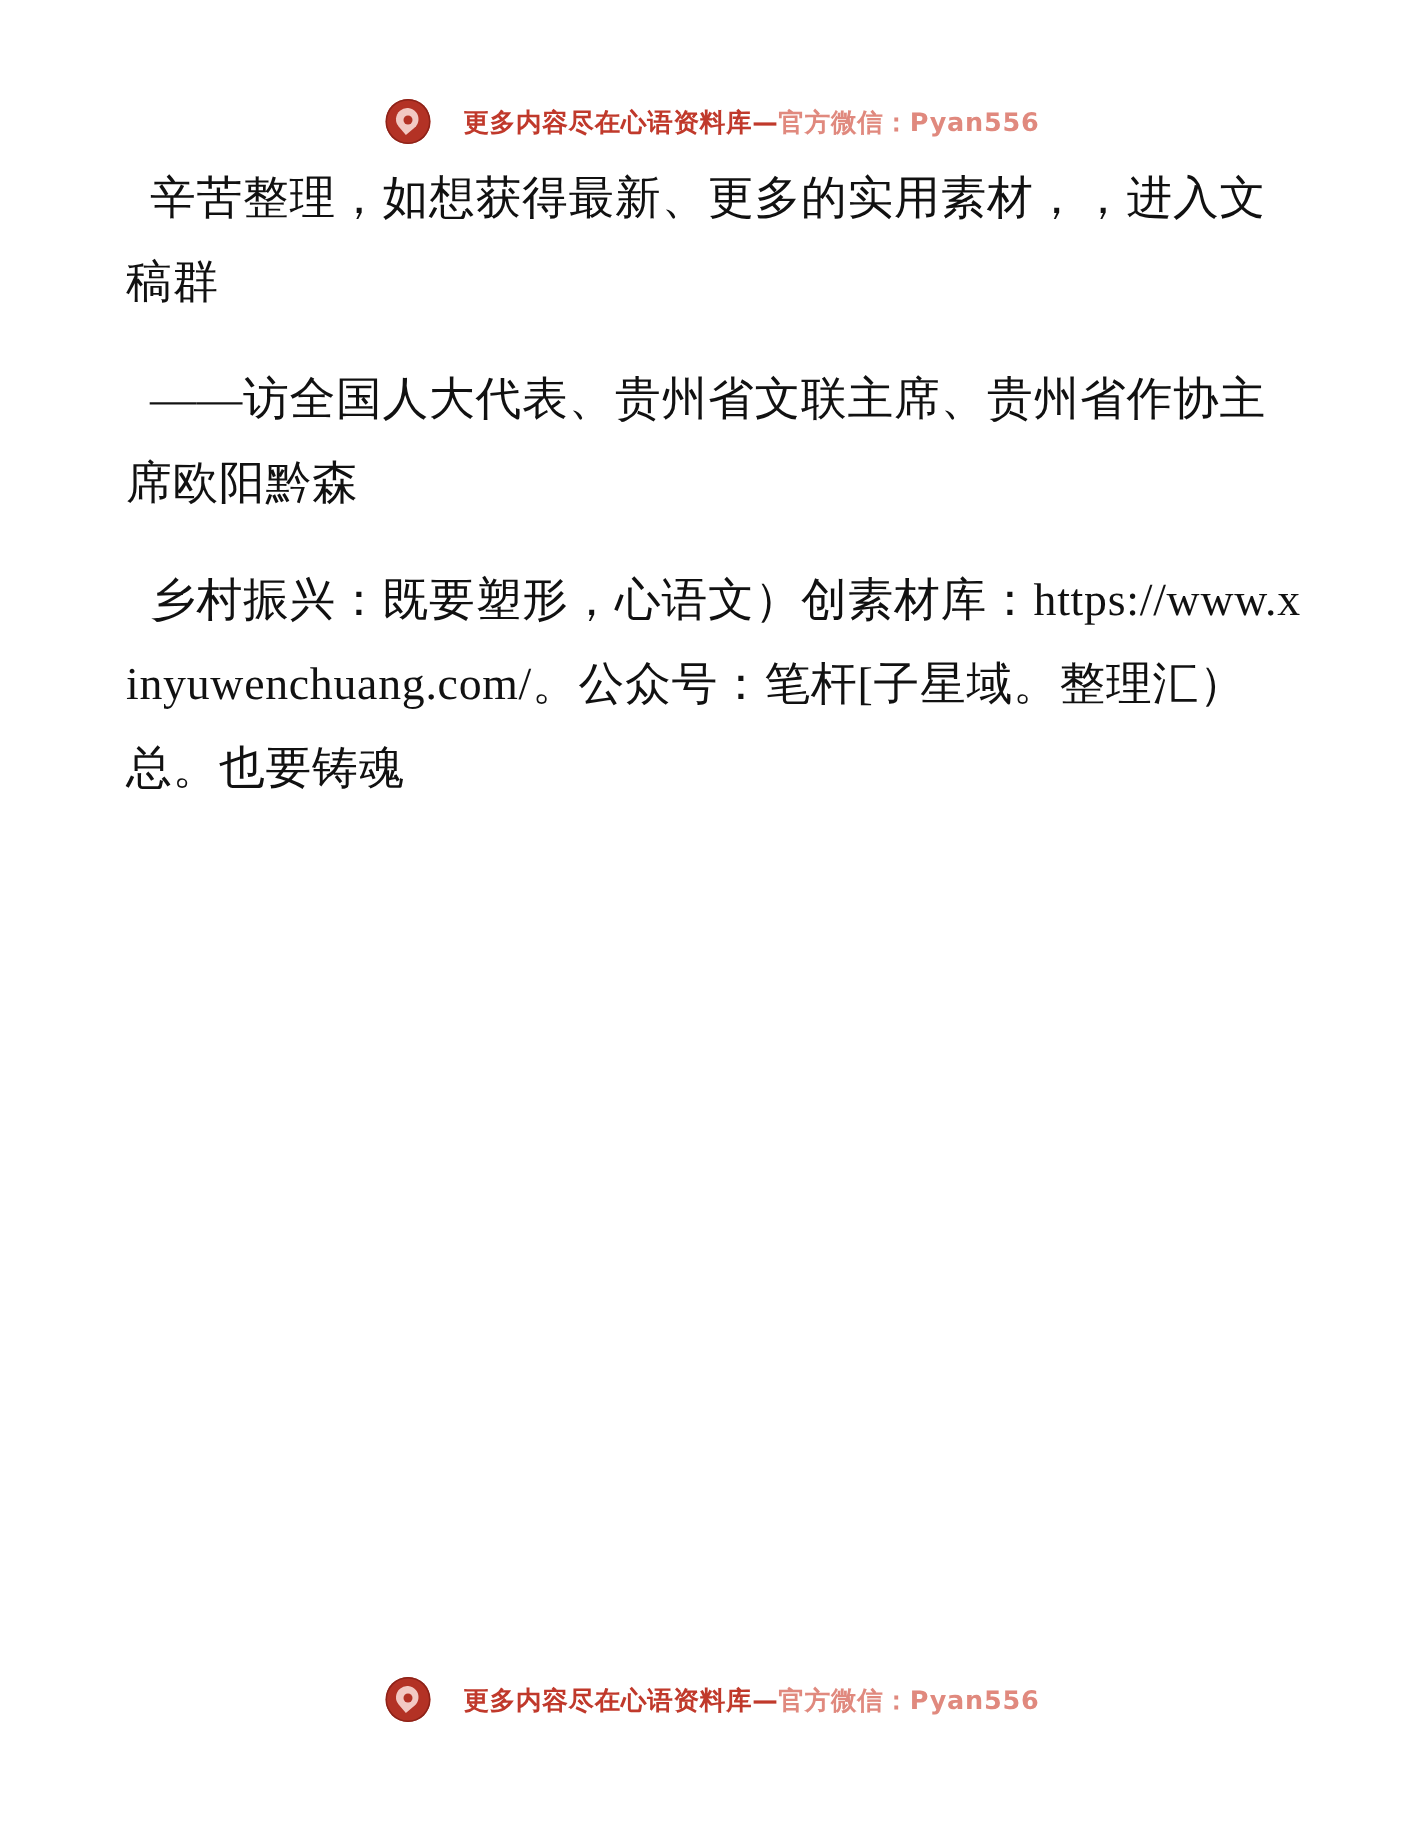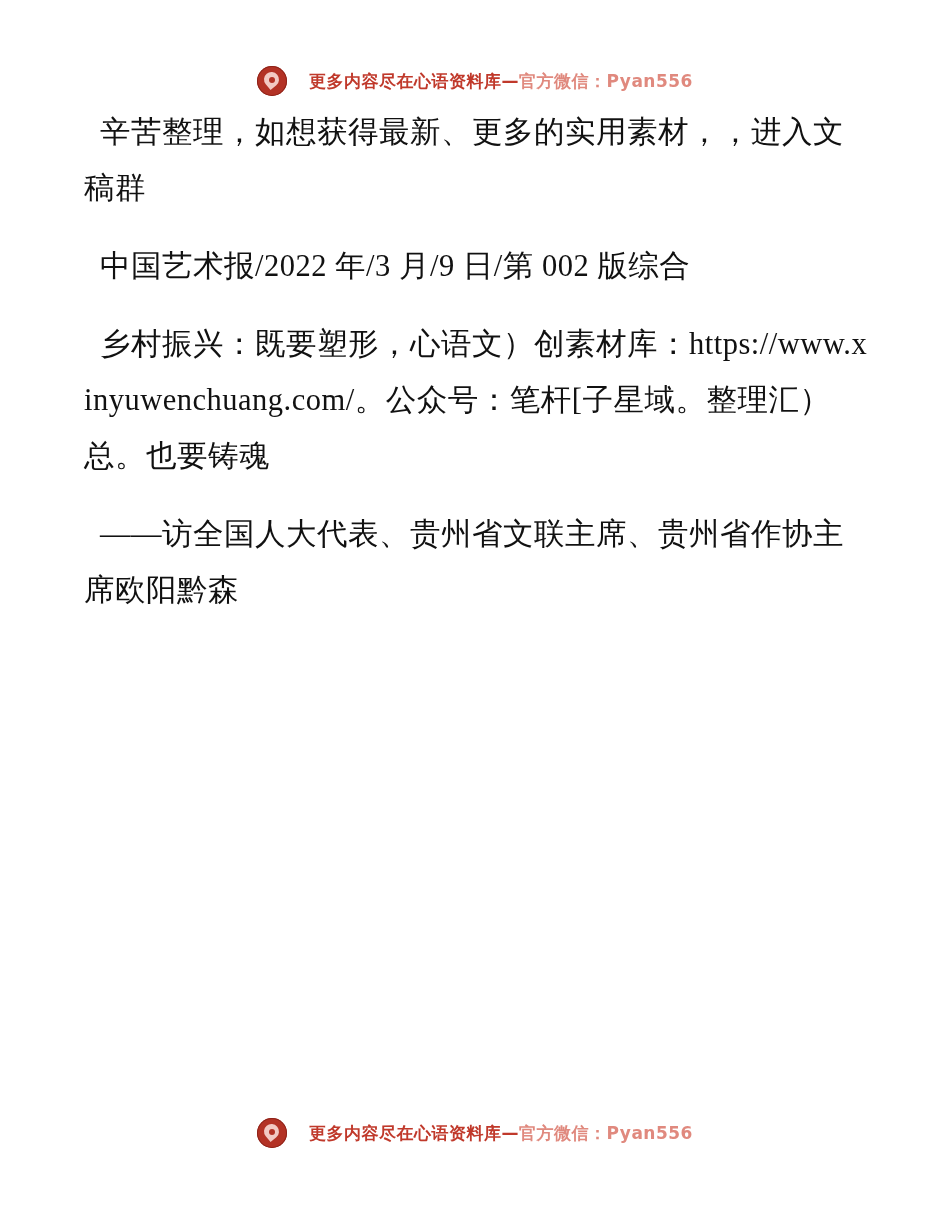--- a/index.html
+++ b/index.html
@@ -105,25 +105,24 @@
     <div class="wm-logo"></div>
     <div class="wm-text">
       <span class="wm-red">更多内容尽在心语资料库—</span><span class="wm-pink">官方微信：Pyan556</span>
     </div>
   </div>
 
   <div class="content">
 
     <p class="para indent">辛苦整理，如想获得最新、更多的实用素材，，进入文稿群</p>
 
-    <p class="para indent">中国艺术报/2022 年/3 月/9 日/第 002 版综合</p>
+
+    <p class="para indent">——访全国人大代表、贵州省文联主席、贵州省作协主席欧阳黔森</p>
 
     <p class="para indent">乡村振兴：既要塑形，心语文）创素材库：https://www.xinyuwenchuang.com/。公众号：笔杆[子星域。整理汇）总。也要铸魂</p>
-
-    <p class="para indent">——访全国人大代表、贵州省文联主席、贵州省作协主席欧阳黔森</p>
 
 
 
   </div>
 
   <div class="watermark bottom">
     <div class="wm-logo"></div>
     <div class="wm-text">
       <span class="wm-red">更多内容尽在心语资料库—</span><span class="wm-pink">官方微信：Pyan556</span>
     </div>

